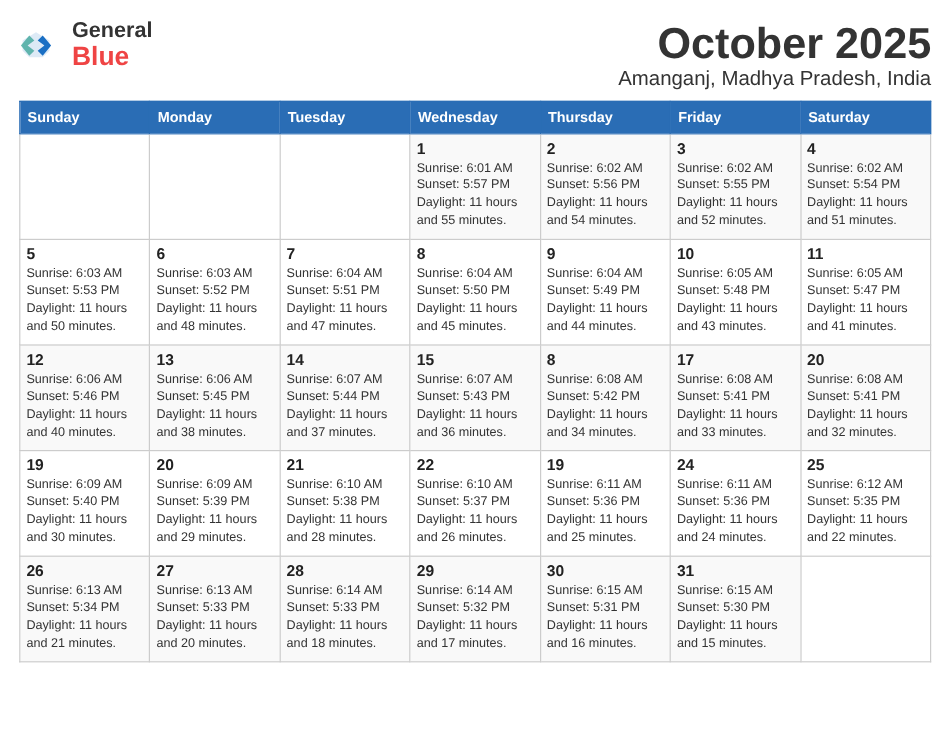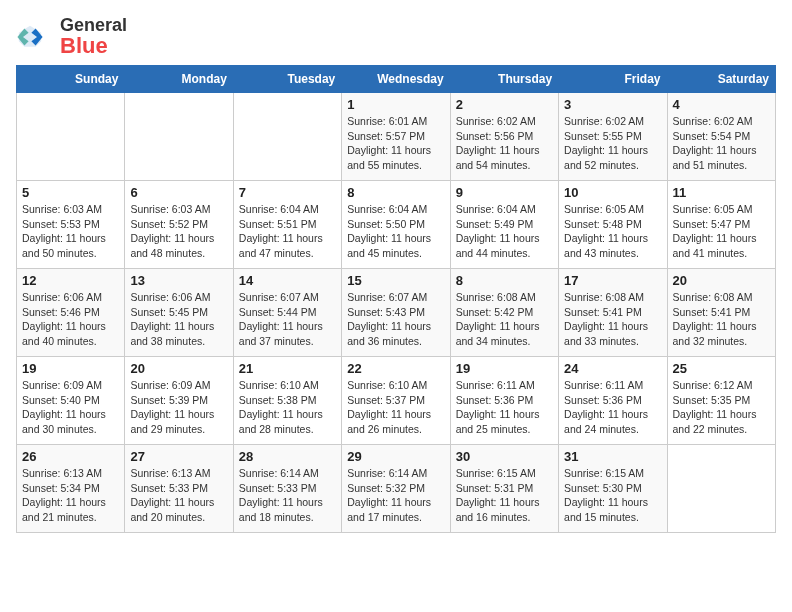--- a/index.html
+++ b/index.html
@@ -52,21 +52,21 @@
       font-weight: normal;
     }
     table {
       width: 100%;
       border-collapse: collapse;
       font-size: 11px;
     }
     thead tr th {
       background: #2a6db5;
       color: #fff;
-      text-align: right;
+      text-align: left;
       padding: 6px 6px;
       font-size: 12px;
       font-weight: bold;
       border: 1px solid #2a6db5;
     }
     tbody tr td {
       vertical-align: top;
       border: 1px solid #ccc;
       padding: 4px 5px;
       min-height: 80px;
@@ -109,20 +109,22 @@
     <div>
       <div>
         <span class="logo-text-general">General</span>
       </div>
       <div>
         <span class="logo-text-blue">Blue</span>
       </div>
     </div>
   </div>
   <div class="title-block">
+    <div class="month-title">October 2025</div>
+    <div class="location-title">Amanganj, Madhya Pradesh, India</div>
   </div>
 </div>
 
 <table>
   <thead>
     <tr>
     <th>Sunday</th>
         <th>Monday</th>
         <th>Tuesday</th>
         <th>Wednesday</th>

